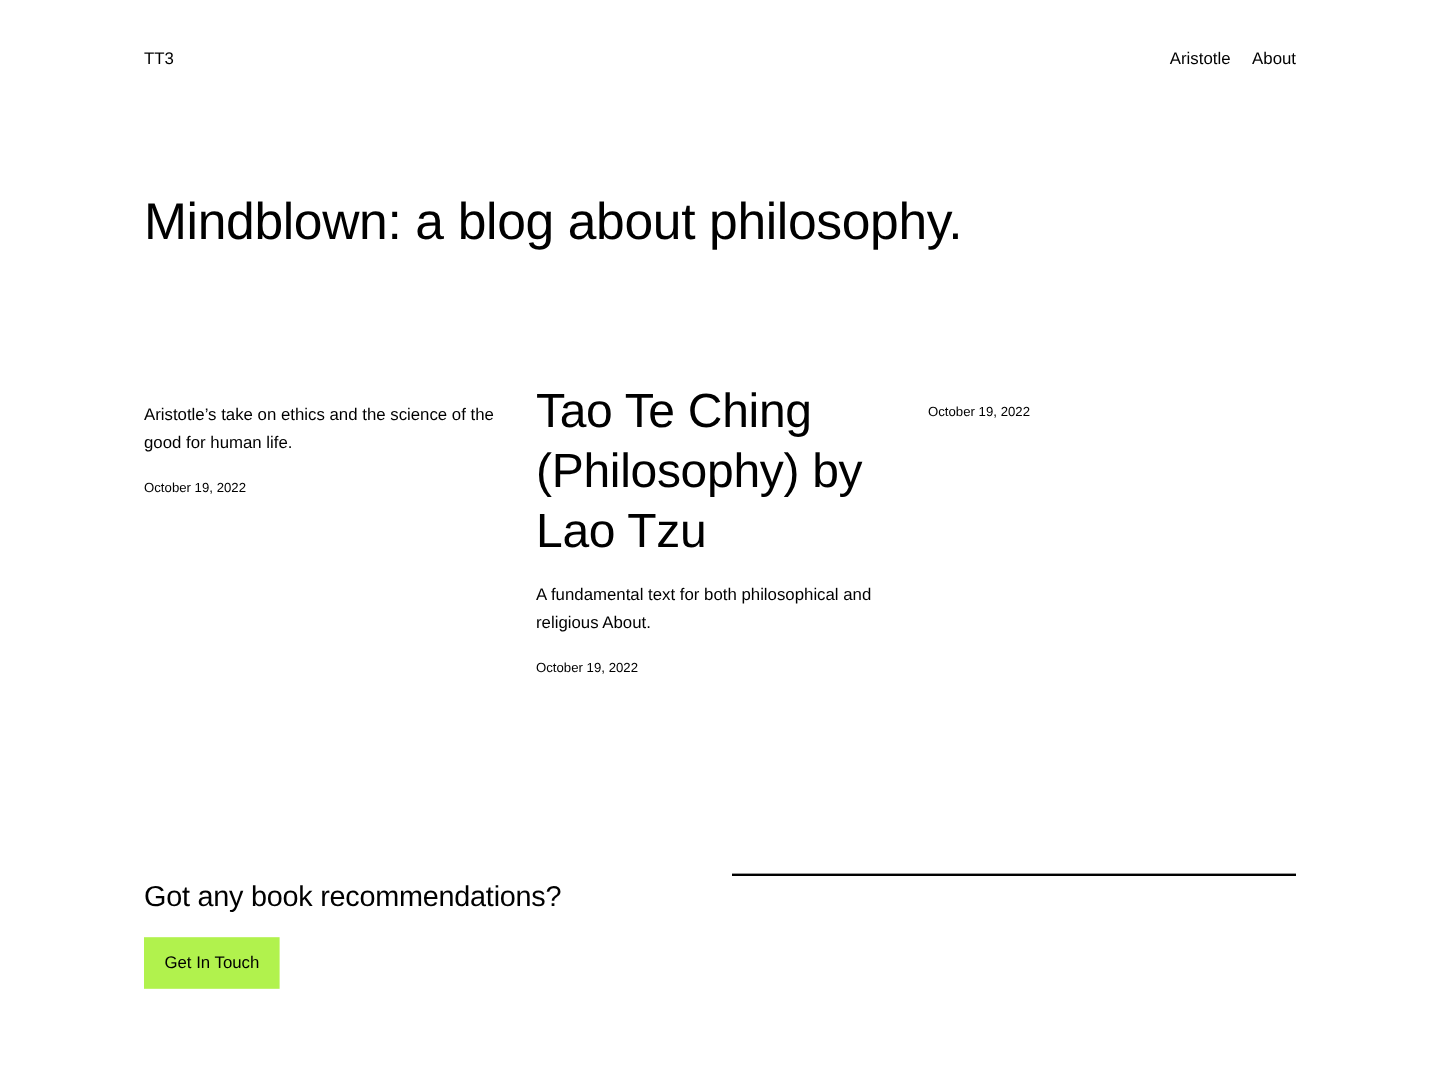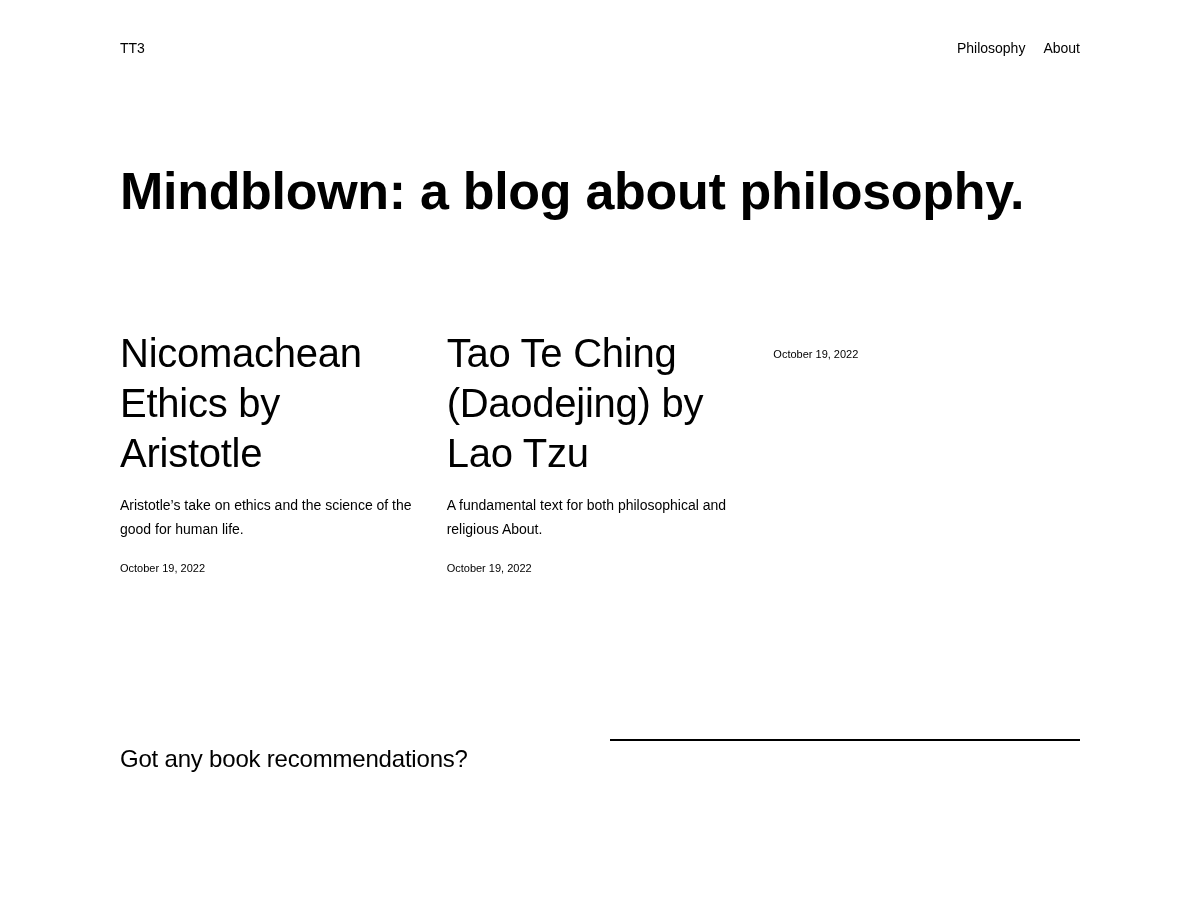--- a/index.html
+++ b/index.html
@@ -38,23 +38,23 @@
   .primary-nav a {
     font-size: 14px;
     color: #000;
     text-decoration: none;
     cursor: pointer;
   }
 
   
   .hero-heading {
     margin: 104px 0 0 0;
-    font-size: 52px;
+    font-size: 43px;
     line-height: 1.2;
-    font-weight: 700;
+    font-weight: 400;
     letter-spacing: -0.3px;
   }
 
   
   .posts-grid {
     margin-top: 106px;
     display: grid;
     grid-template-columns: repeat(3, 1fr);
     column-gap: 20px;
   }
@@ -106,51 +106,49 @@
   }
 </style>
 </head>
 <body>
 
 <div class="page">
 
   <header class="site-header">
     <a class="site-title">TT3</a>
     <nav class="primary-nav">
-      <a>Philosophy</a>
+      <a>Aristotle</a>
       <a>About</a>
     </nav>
   </header>
 
   <h1 class="hero-heading">Mindblown: a blog about philosophy.</h1>
 
   <section class="posts-grid">
 
     <article class="post">
-      <h2 class="post-title">Nicomachean
-Ethics by
-Aristotle</h2>
       <p class="post-excerpt">Aristotle’s take on ethics and the science of the
 good for human life.</p>
       <div class="post-date">October 19, 2022</div>
     </article>
 
     <article class="post">
       <h2 class="post-title">Tao Te Ching
-(Daodejing) by
+(Philosophy) by
 Lao Tzu</h2>
       <p class="post-excerpt">A fundamental text for both philosophical and
 religious About.</p>
       <div class="post-date">October 19, 2022</div>
     </article>
 
     <article class="post">
       <div class="post-date">October 19, 2022</div>
     </article>
 
   </section>
 
   <footer>
     <hr class="footer-separator" style="border-top-color: rgb(0, 0, 0);">
     <h2 class="cta-heading">Got any book recommendations?</h2>
+    <a class="cta-button" style="background-color: rgb(177, 242, 77);">Get In Touch</a>
   </footer>
 
 </div>
 
 </body></html>

